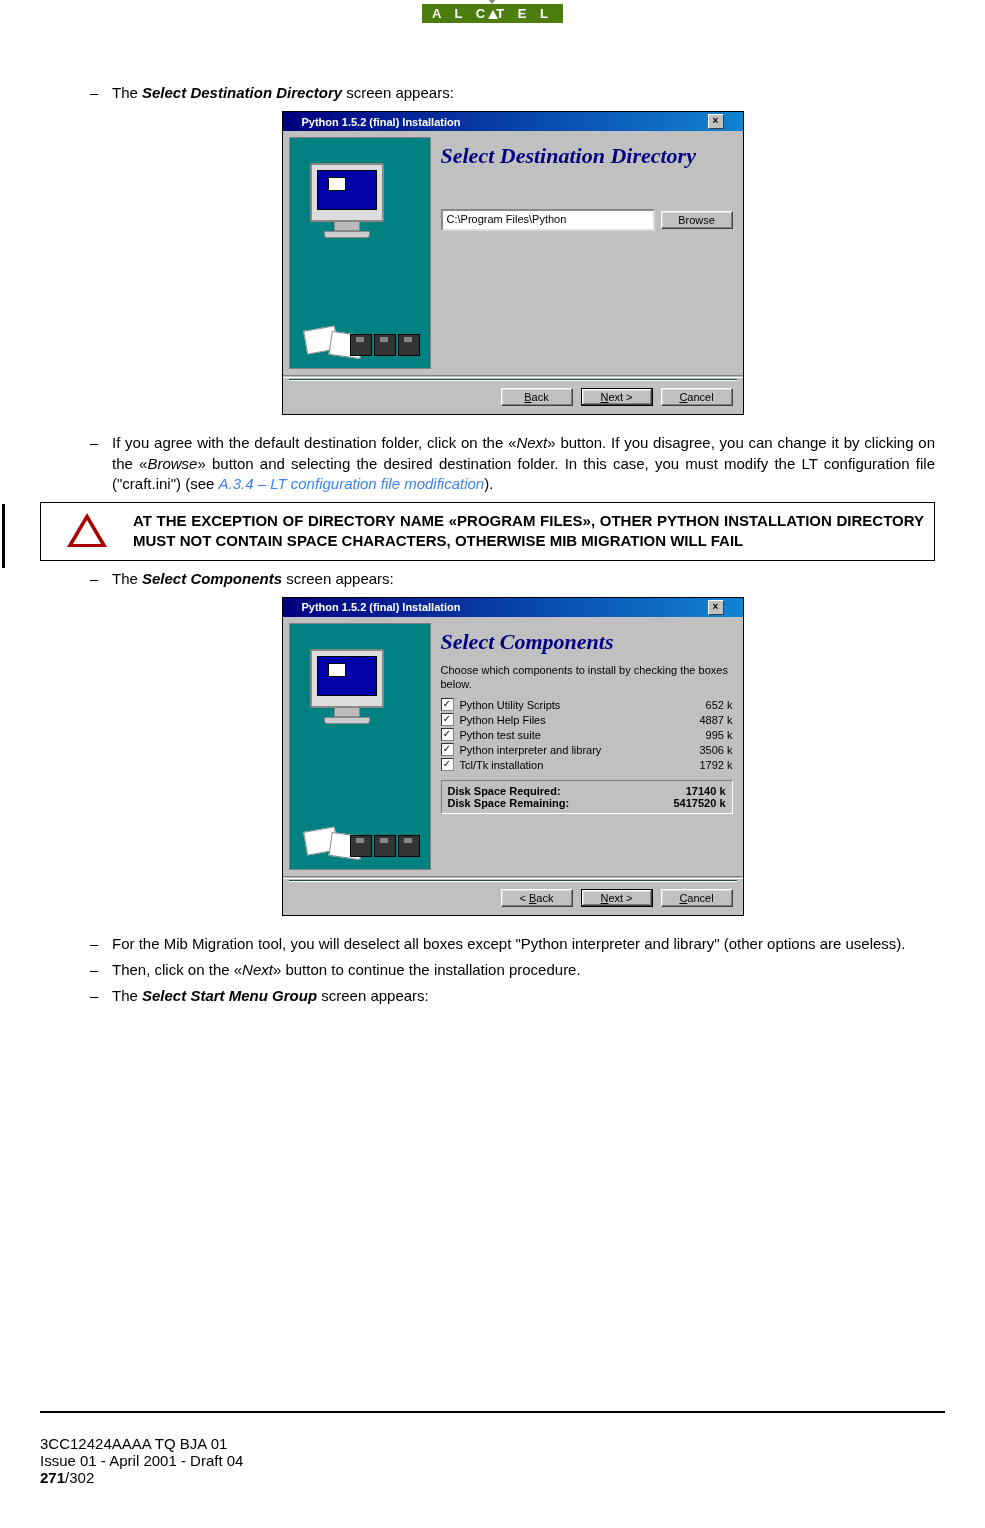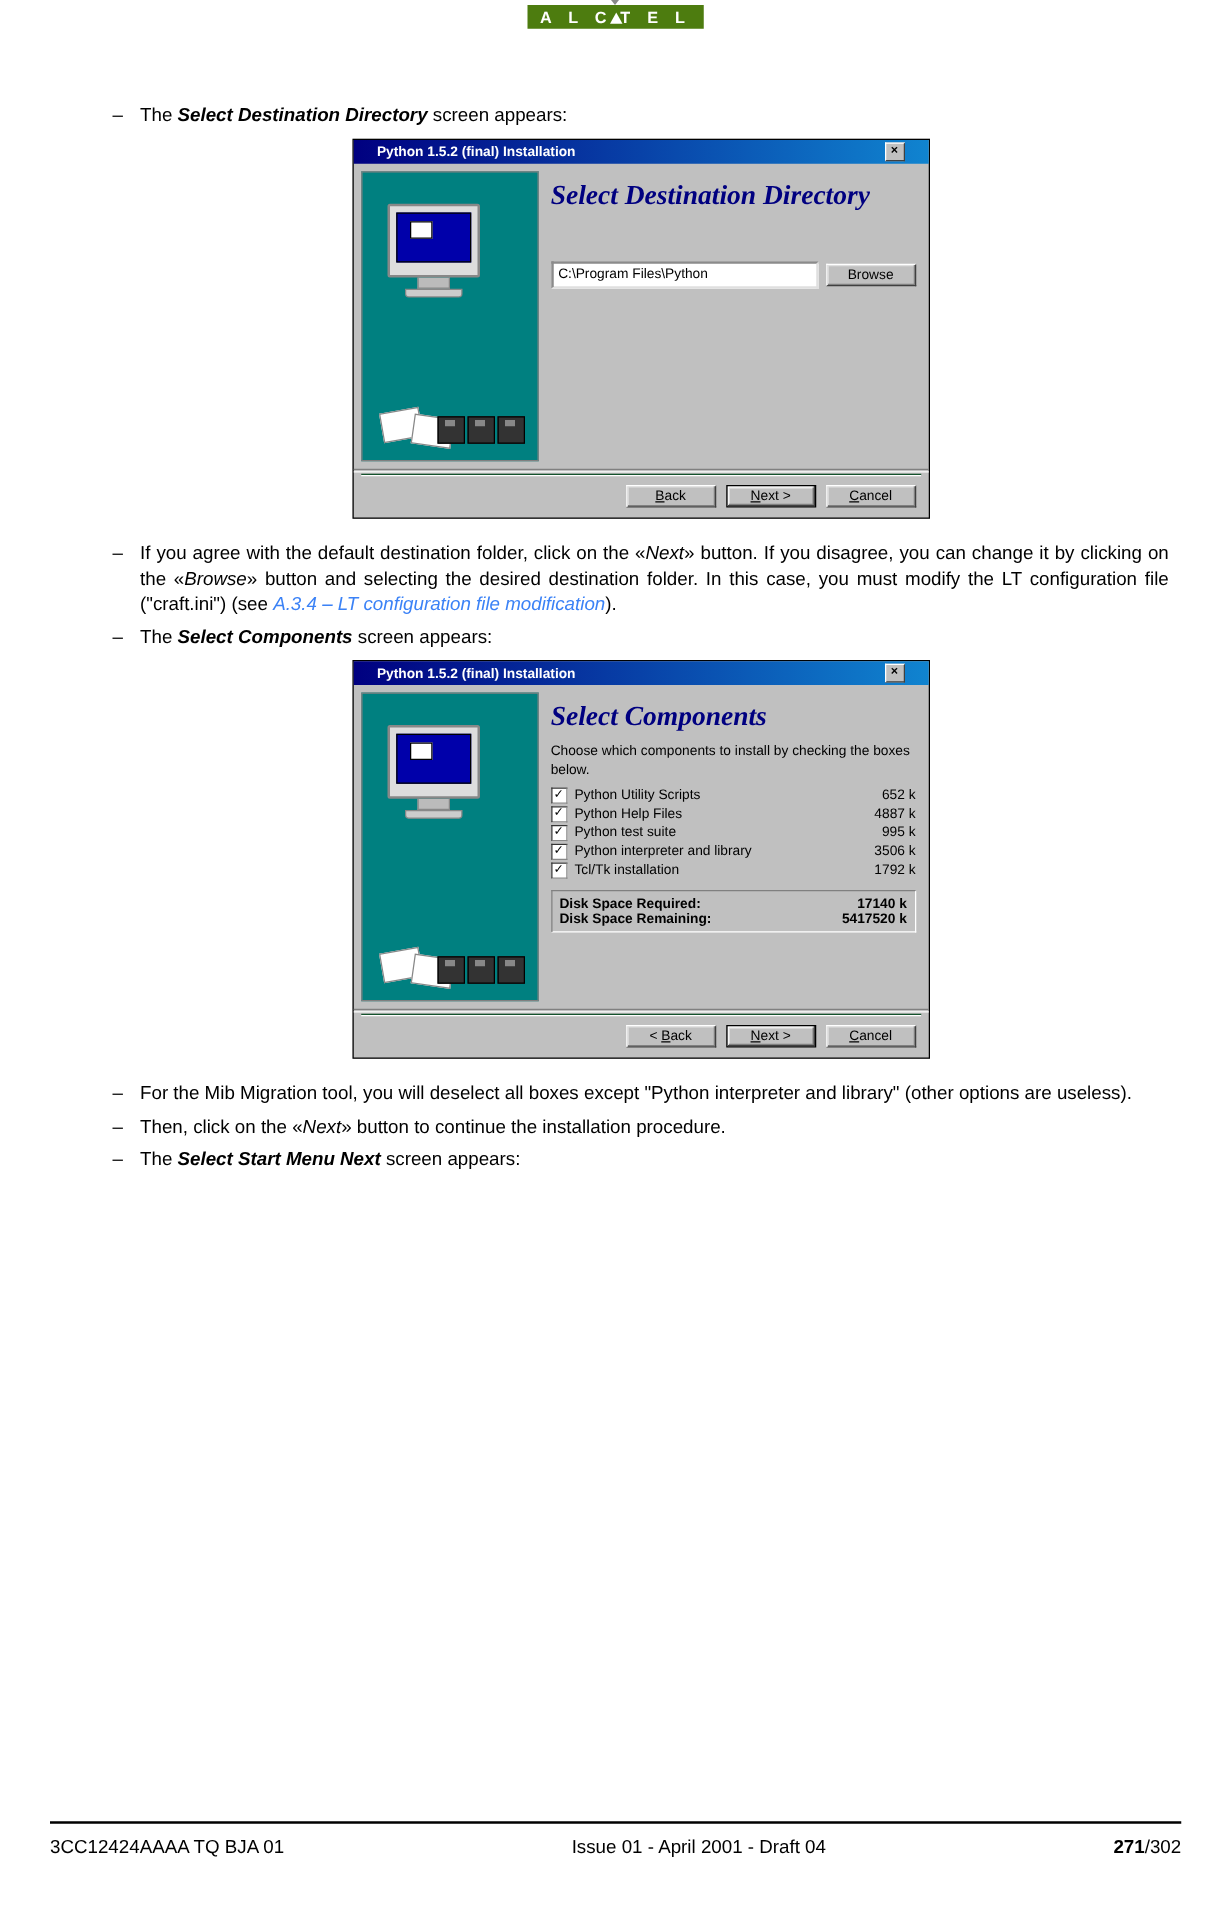--- a/index.html
+++ b/index.html
@@ -227,24 +227,25 @@
     font-weight:bold;
     font-size:15px;
     text-align:justify;
     line-height:1.35;
   }
   .footer {
     position:absolute;
     bottom: 14px;
     left:40px; right:40px;
     border-top: 2px solid #000;
-    padding-top:10px;
+    padding-top:22px;
     display:flex;
     justify-content:space-between;
     font-size:15px;
+    flex-direction:column;
   }
   .footer .pn .b{font-weight:bold;}
   .underline{text-decoration:underline;}
 </style>
 </head>
 <body>
 
 <div class="page">
   <div class="logo-wrap">
     <div class="logo">
@@ -296,20 +297,27 @@
           <div class="w-button default"><span class="underline">N</span>ext &gt;</div>
           <div class="w-button"><span class="underline">C</span>ancel</div>
         </div>
       </div>
     </div>
 
     <div class="bullet">
       <span>If you agree with the default destination folder, click on the «</span><span class="italic">Next</span><span>» button. If you disagree, you can change it by clicking on the «</span><span class="italic">Browse</span><span>» button and selecting the desired destination folder. In this case, you must modify the LT configuration file ("craft.ini") (see </span><span class="italic gray">A.3.4 – LT configuration file modification</span><span>).</span>
     </div>
 
+    <div style="position:relative;">
+      <div class="change-bar" style="left:-88px;top:2px;height:64px;"></div>
+      <div class="warning-box">
+        <div class="warn-icon-cell"><span class="warn-tri"></span></div>
+        <div class="warn-text">AT THE EXCEPTION OF DIRECTORY NAME «PROGRAM FILES», OTHER PYTHON INSTALLATION DIRECTORY MUST NOT CONTAIN SPACE CHARACTERS, OTHERWISE MIB MIGRATION WILL FAIL</div>
+      </div>
+    </div>
 
     <div class="bullet">
       <span>The </span><span class="bold italic">Select Components</span><span> screen appears:</span>
     </div>
 
     <div class="dialog-wrap">
       <div class="dialog" style="width:460px;">
         <div class="titlebar">
           <span>Python 1.5.2 (final) Installation</span>
           <span class="xbtn">×</span>
@@ -382,21 +390,21 @@
       </div>
     </div>
 
     <div class="bullet">
       <span>For the Mib Migration tool, you will deselect all boxes except "Python interpreter and library" (other options are useless).</span>
     </div>
     <div class="bullet">
       <span>Then, click on the «</span><span class="italic">Next</span><span>» button to continue the installation procedure.</span>
     </div>
     <div class="bullet">
-      <span>The </span><span class="bold italic">Select Start Menu Next</span><span> screen appears:</span>
+      <span>The </span><span class="bold italic">Select Start Menu Group</span><span> screen appears:</span>
     </div>
 
   </div>
 
   <div class="footer">
     <span>3CC12424AAAA TQ BJA 01</span>
     <span>Issue 01 - April 2001 - Draft 04</span>
     <span class="pn"><span class="b">271</span><span>/302</span></span>
   </div>
 </div>

